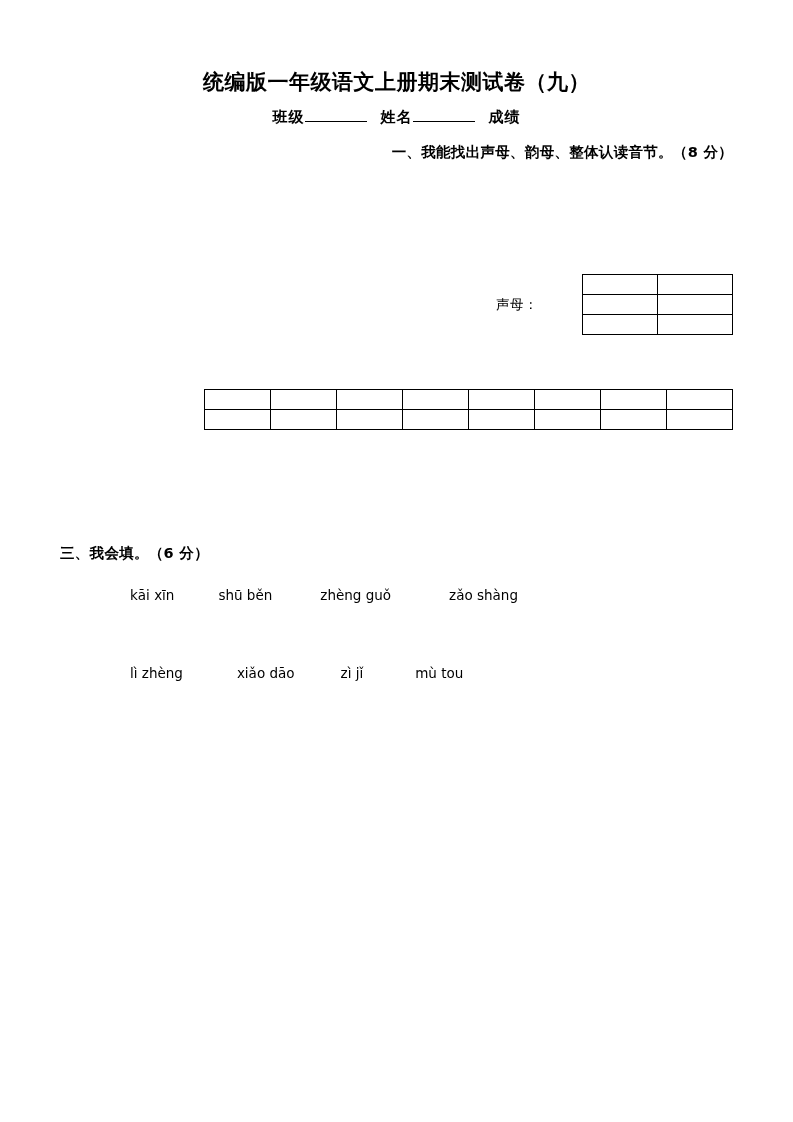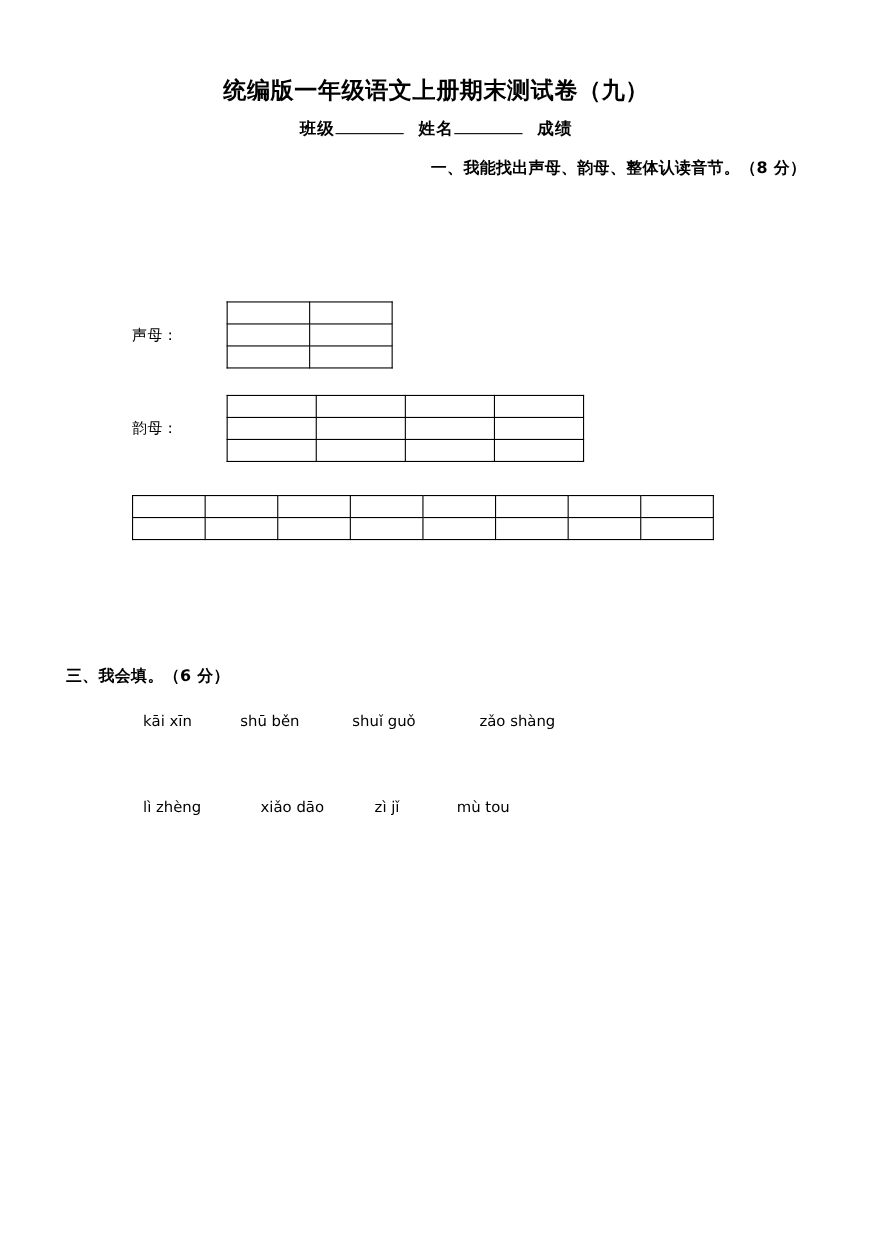--- a/index.html
+++ b/index.html
@@ -59,20 +59,21 @@
   }
   .sec1-head { margin-top: 16px; text-align: right; }
 
   .blank-area-1 { height: 112px; }
 
   
   .grid-block {
     display: flex;
     align-items: center;
     margin-left: 60px;
+    justify-content: flex-end;
   }
   .grid-label {
     font-size: 13.5px;
     width: 86px;
     flex: 0 0 auto;
     font-family: "DejaVu Sans", sans-serif;
     letter-spacing: 0.5px;
   }
   .grid-label-2line {
     font-size: 13.5px;
@@ -160,45 +161,20 @@
       <tr>
             <td></td>
             <td></td>
           </tr>
     </tbody>
       </table>
   </div>
 
   <div class="block-gap-a"></div>
 
-  <div class="grid-block">
-    <div class="grid-label">韵母：</div>
-    <table class="answer-grid grid-yunmu">
-      <tbody>
-          <tr>
-            <td></td>
-            <td></td>
-            <td></td>
-            <td></td>
-          </tr>
-      <tr>
-            <td></td>
-            <td></td>
-            <td></td>
-            <td></td>
-          </tr>
-      <tr>
-            <td></td>
-            <td></td>
-            <td></td>
-            <td></td>
-          </tr>
-    </tbody>
-      </table>
-  </div>
 
   <div class="block-gap-b"></div>
 
   <div class="grid-block">
     <table class="answer-grid grid-zhengti">
       <tbody>
           <tr>
             <td></td>
             <td></td>
             <td></td>
@@ -224,20 +200,20 @@
 
 
   <div class="blank-area-2"></div>
 
   <div class="section-head sec3-head">三、我会填。（6 分）</div>
 
 
 
 
   <div class="word-row">
-    <span class="w">kāi  xīn</span><span class="word-gap-1"></span><span class="w">shū  běn</span><span class="word-gap-2"></span><span class="w">shuǐ guǒ</span><span class="word-gap-3"></span><span class="w">zǎo shàng</span>
+    <span class="w">kāi  xīn</span><span class="word-gap-1"></span><span class="w">shū  běn</span><span class="word-gap-2"></span><span class="w">zhèng guǒ</span><span class="word-gap-3"></span><span class="w">zǎo shàng</span>
   </div>
 
   <div class="word-row word-row-2">
     <span class="w">lì  zhèng</span><span class="wg2-1"></span><span class="w">xiǎo dāo</span><span class="wg2-2"></span><span class="w">zì   jǐ</span><span class="wg2-3"></span><span class="w">mù   tou</span>
   </div>
 
 </div>
 
 </body></html>

